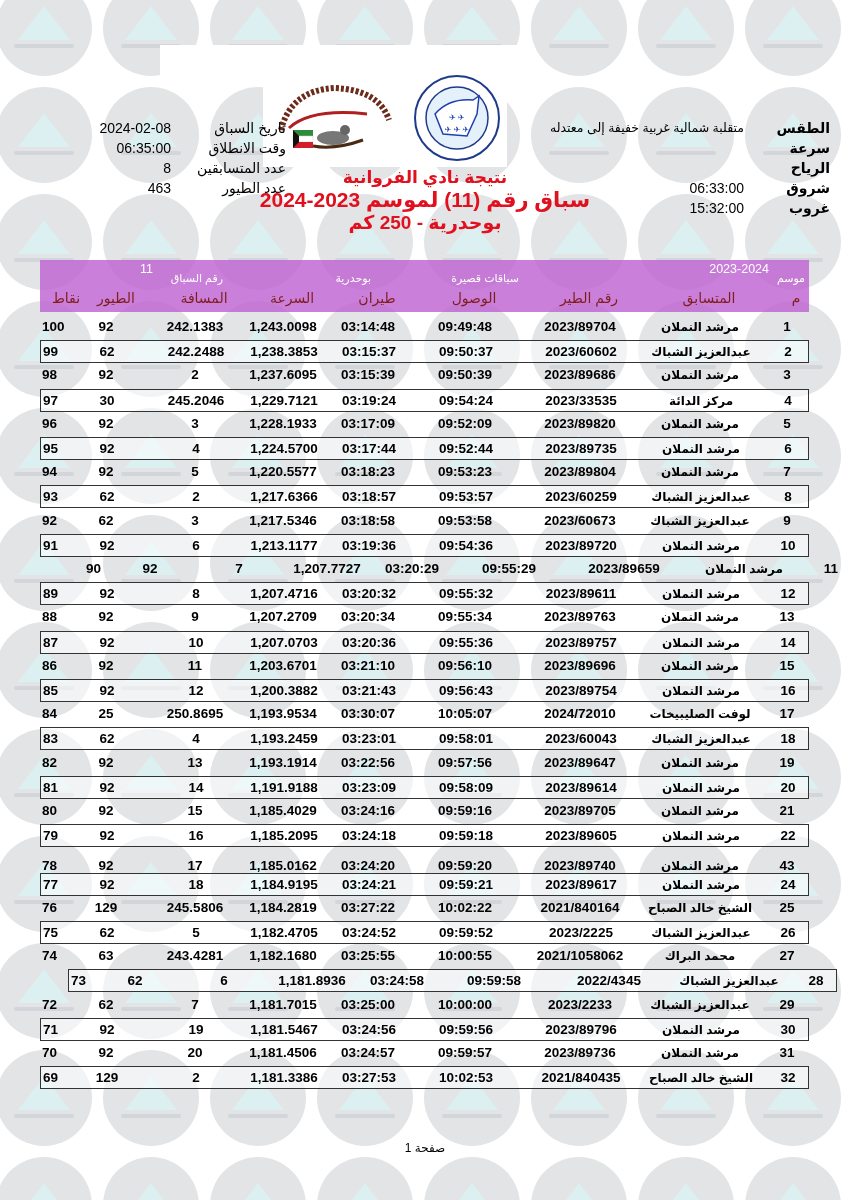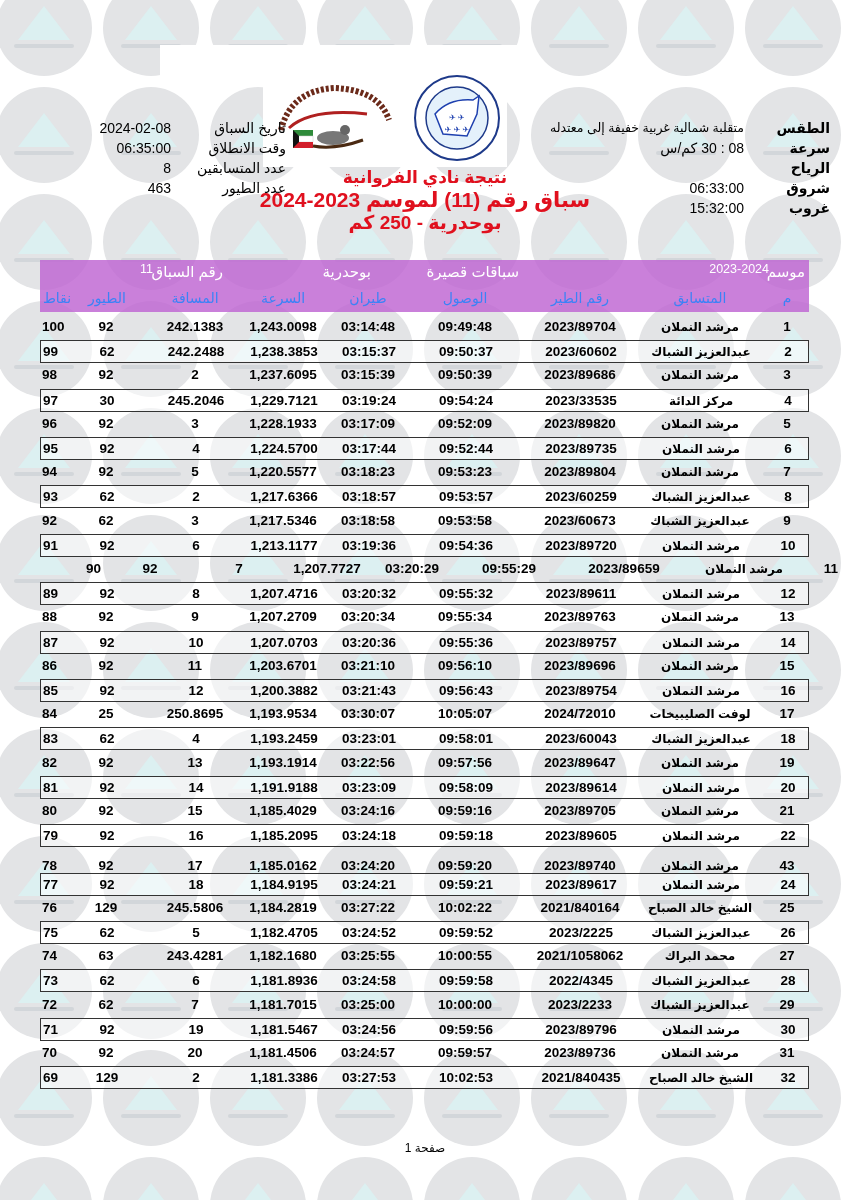--- a/index.html
+++ b/index.html
@@ -44,24 +44,24 @@
   .info-right .val { flex: 1; text-align: right; padding-right: 4px; }
   .info-right .val.small { font-size: 12.5px; }
 
   .title-block { position: absolute; left: 250px; top: 168px; width: 350px; text-align: center; color: #e0101e; font-weight: bold; direction: rtl; }
   .title-block .t1 { font-size: 17px; line-height: 20px; }
   .title-block .t2 { font-size: 21px; line-height: 24px; }
   .title-block .t3 { font-size: 19px; line-height: 22px; }
 
   .table-wrap { position: absolute; left: 40px; top: 260px; width: 769px; }
   .thead { background: rgba(190, 100, 210, 0.82); height: 52px; position: relative; direction: rtl; }
-  .thead .sub { position: absolute; top: 3px; font-size: 15px; color: #fff; }
+  .thead .sub { position: absolute; top: 12px; font-size: 11px; color: #fff; }
   .thead .sub.num { font-size: 12.5px; }
   .thead .cols { position: absolute; top: 30px; left: 0; right: 0; height: 20px; }
-  .thead .col { position: absolute; font-size: 14px; color: #3b82f6; text-align: center; top: 0; }
+  .thead .col { position: absolute; font-size: 14px; color: #7f1d1d; text-align: center; top: 0; margin-left: 9px; }
 
   .row-line { position: absolute; left: 0; width: 769px; height: 23px; }
   .row-line.boxed { border: 1.3px solid #333; background: rgba(255,255,255,0.55); }
   .cell { position: absolute; top: 3px; font-size: 13.5px; font-weight: bold; text-align: center; white-space: nowrap; }
   .cell.name { font-size: 12px; top: 4px; direction: rtl; }
 
   .c-points { left: 2px; width: 30px; text-align: left; }
   .c-birds { left: 48px; width: 36px; }
   .c-dist { left: 100px; width: 110px; }
   .c-speed { left: 188px; width: 110px; }
@@ -218,21 +218,20 @@
     </div>
   </div>
 
   <div class="info info-right">
     <div class="row">
       <span class="lbl">الطقس</span>
       <span class="val small">متقلبة شمالية غربية خفيفة إلى معتدله</span>
     </div>
     <div class="row">
       <span class="lbl">سرعة الرياح</span>
-      <span class="val">08 : 30 كم/س</span>
     </div>
     <div class="row">
       <span class="lbl">شروق</span>
       <span class="val">06:33:00</span>
     </div>
     <div class="row">
       <span class="lbl">غروب</span>
       <span class="val">15:32:00</span>
     </div>
   </div>
@@ -554,21 +553,21 @@
           <span class="cell c-points">74</span>
           <span class="cell c-birds">63</span>
           <span class="cell c-dist">243.4281</span>
           <span class="cell c-speed">1,182.1680</span>
           <span class="cell c-flight">03:25:55</span>
           <span class="cell c-arrival">10:00:55</span>
           <span class="cell c-ring">2021/1058062</span>
           <span class="cell c-name name">محمد البراك</span>
           <span class="cell c-rank">27</span>
         </div>
-        <div class="row-line boxed" style="top: 657.4px;">
+        <div class="row-line boxed" style="top: 657.4px; margin-left: 28px;">
           <span class="cell c-points">73</span>
           <span class="cell c-birds">62</span>
           <span class="cell c-dist">6</span>
           <span class="cell c-speed">1,181.8936</span>
           <span class="cell c-flight">03:24:58</span>
           <span class="cell c-arrival">09:59:58</span>
           <span class="cell c-ring">2022/4345</span>
           <span class="cell c-name name">عبدالعزيز الشباك</span>
           <span class="cell c-rank">28</span>
         </div>

